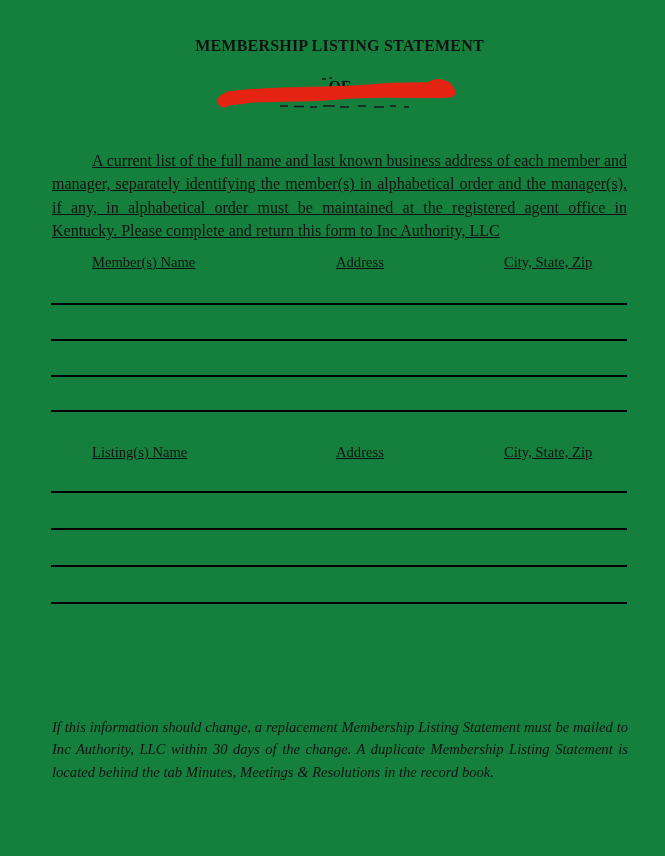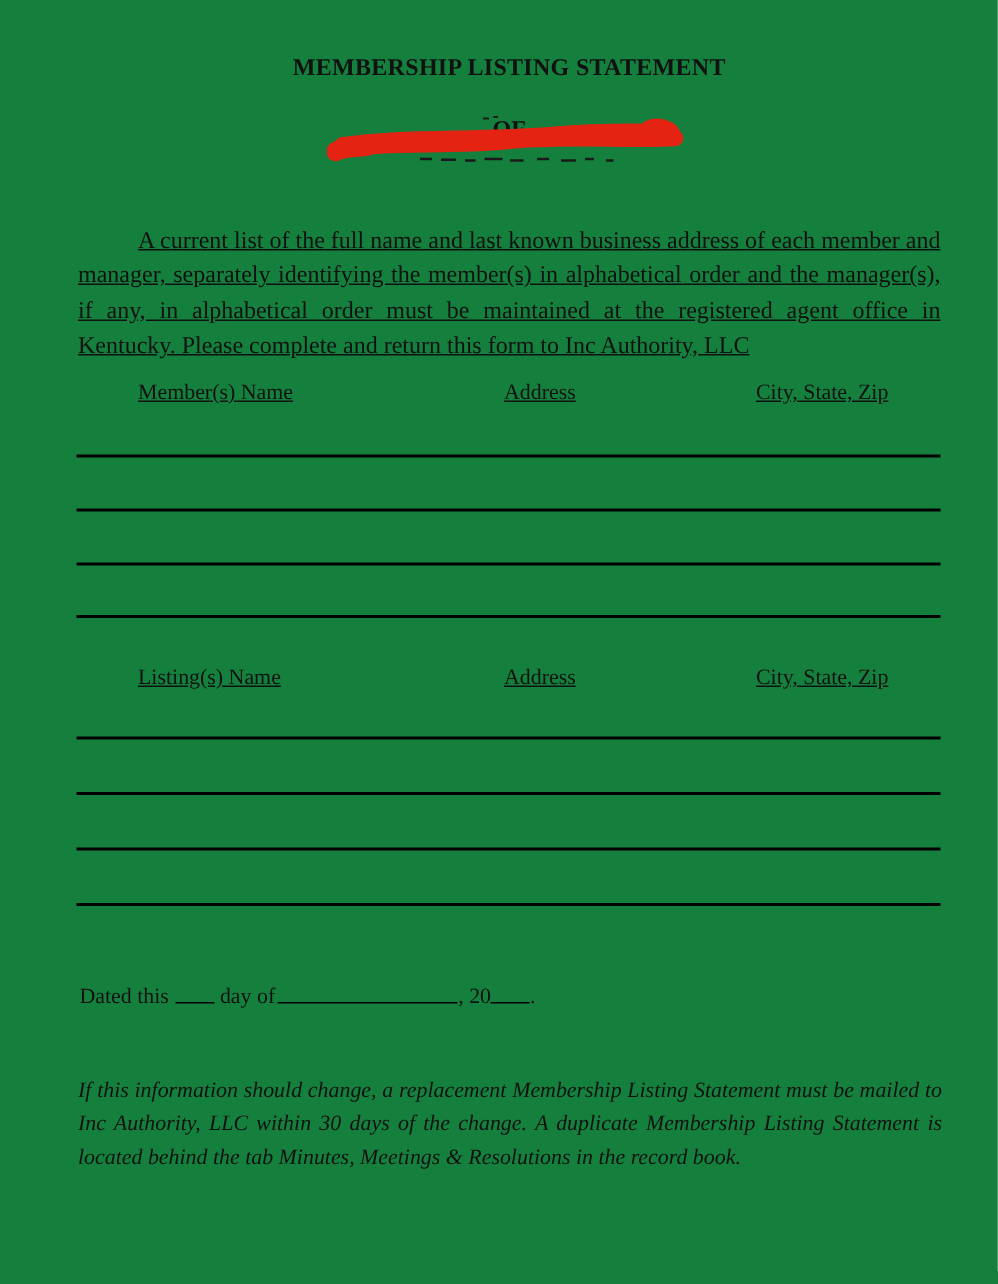--- a/index.html
+++ b/index.html
@@ -106,17 +106,16 @@
     <span class="c1">Listing(s) Name</span>
     <span class="c2">Address</span>
     <span class="c3">City, State, Zip</span>
   </div>
 
   <div class="rule g1"></div>
   <div class="rule g2"></div>
   <div class="rule g3"></div>
   <div class="rule g4"></div>
 
-  <div class="dated"><span>Dated this</span><span class="blank b-day"></span><span>day of</span><span class="blank b-month"></span><span>, 20</span><span class="blank b-year"></span><span>.</span></div>
 
   <p class="footer-note">If this information should change, a replacement Membership Listing Statement must be mailed to Inc Authority, LLC within 30 days of the change.  A duplicate Membership Listing Statement is located behind the tab Minutes, Meetings &amp; Resolutions in the record book.</p>
 
 </div>
 
 </body></html>

